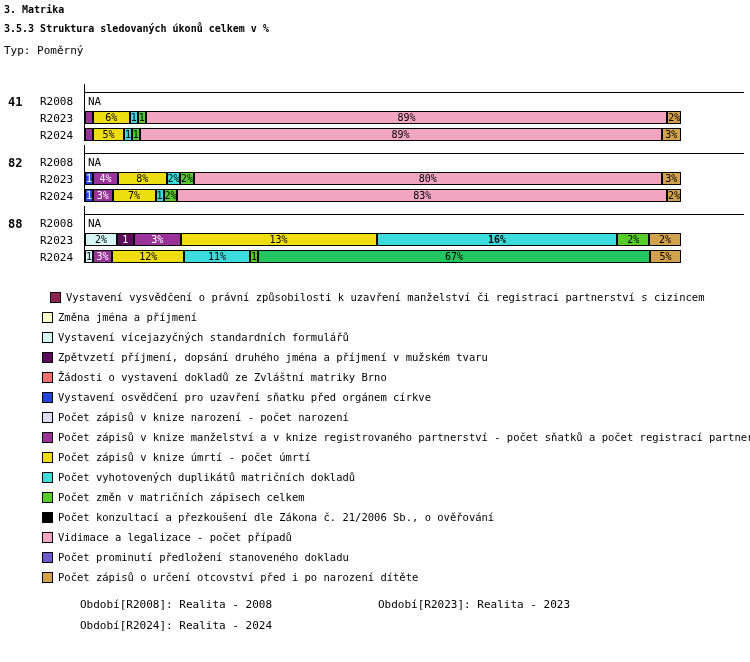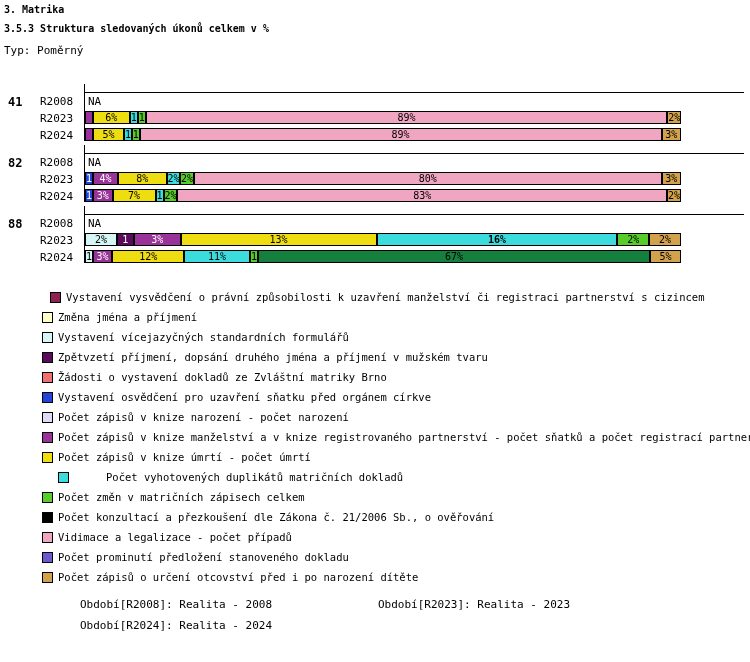--- a/index.html
+++ b/index.html
@@ -170,21 +170,21 @@
       </div>
       <div class="seg" style="background: rgb(238, 221, 17); flex: 12 1 0%;">
         <span style="color: rgb(0, 0, 0);">12%</span>
       </div>
       <div class="seg" style="background: rgb(60, 220, 220); flex: 11 1 0%;">
         <span style="color: rgb(0, 0, 0);">11%</span>
       </div>
       <div class="seg" style="background: rgb(88, 204, 41); flex: 1 1 0%;">
         <span style="color: rgb(0, 0, 0);">1</span>
       </div>
-      <div class="seg" style="background: #15803d; flex: 67 1 0%;">
+      <div class="seg" style="background: #22c55e; flex: 67 1 0%;">
         <span style="color: rgb(0, 0, 0);">67%</span>
       </div>
       <div class="seg" style="background: rgb(210, 161, 76); flex: 5 1 0%;">
         <span style="color: rgb(0, 0, 0);">5%</span>
       </div>
     </div>
   </div>
 
 <div class="abs" id="legend" style="left:42px;top:290px;width:708px;">
     <div class="abs legend-item" style="left: 0px; top: 0px; padding-left: 8px;">
@@ -216,21 +216,21 @@
       <div class="legend-label">Počet zápisů v knize narození - počet narození</div>
     </div>
     <div class="abs legend-item" style="left: 0px; top: 140px;">
       <div class="swatch" style="background: rgb(153, 51, 153);"></div>
       <div class="legend-label">Počet zápisů v knize manželství a v knize registrovaného partnerství - počet sňatků a počet registrací partnerství</div>
     </div>
     <div class="abs legend-item" style="left: 0px; top: 160px;">
       <div class="swatch" style="background: rgb(238, 221, 17);"></div>
       <div class="legend-label">Počet zápisů v knize úmrtí - počet úmrtí</div>
     </div>
-    <div class="abs legend-item" style="left: 16px; top: 180px; gap: 32px;">
+    <div class="abs legend-item" style="left: 0px; top: 180px;">
       <div class="swatch" style="background: rgb(60, 220, 220);"></div>
       <div class="legend-label">Počet vyhotovených duplikátů matričních dokladů</div>
     </div>
     <div class="abs legend-item" style="left: 0px; top: 200px;">
       <div class="swatch" style="background: rgb(88, 204, 41);"></div>
       <div class="legend-label">Počet změn v matričních zápisech celkem</div>
     </div>
     <div class="abs legend-item" style="left: 0px; top: 220px;">
       <div class="swatch" style="background: rgb(0, 0, 0);"></div>
       <div class="legend-label">Počet  konzultací a přezkoušení dle Zákona č. 21/2006 Sb., o ověřování</div>

